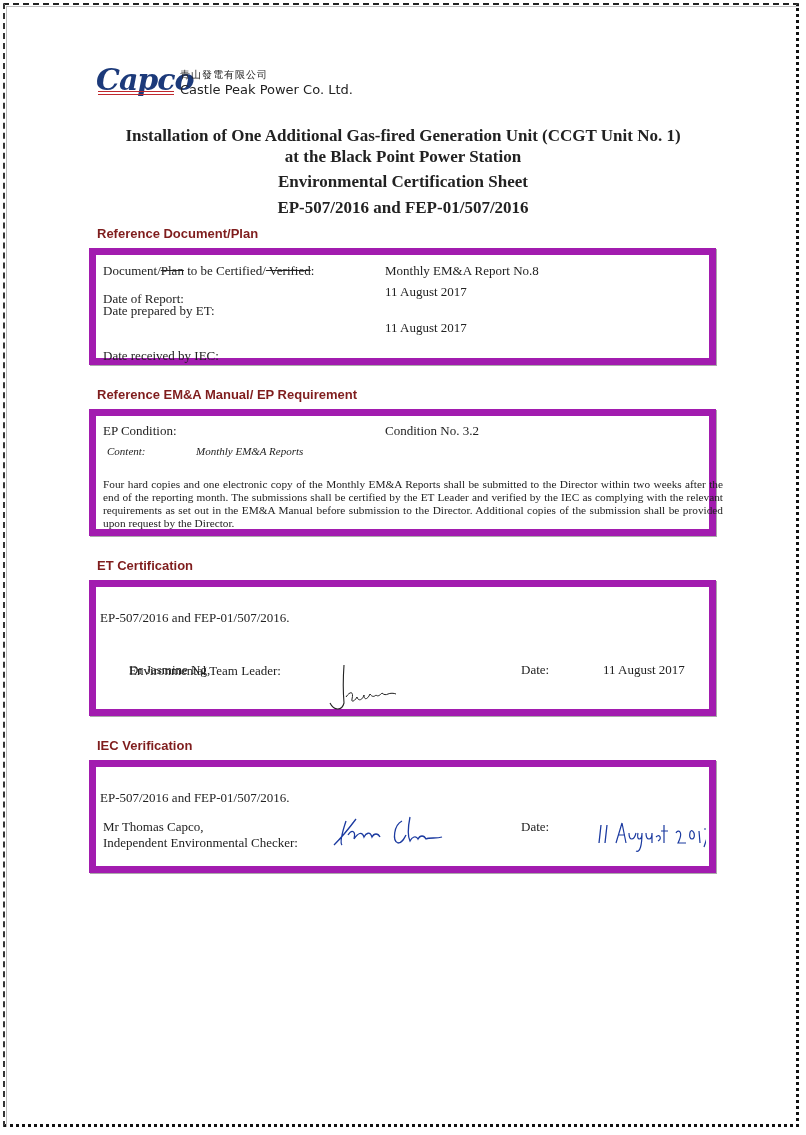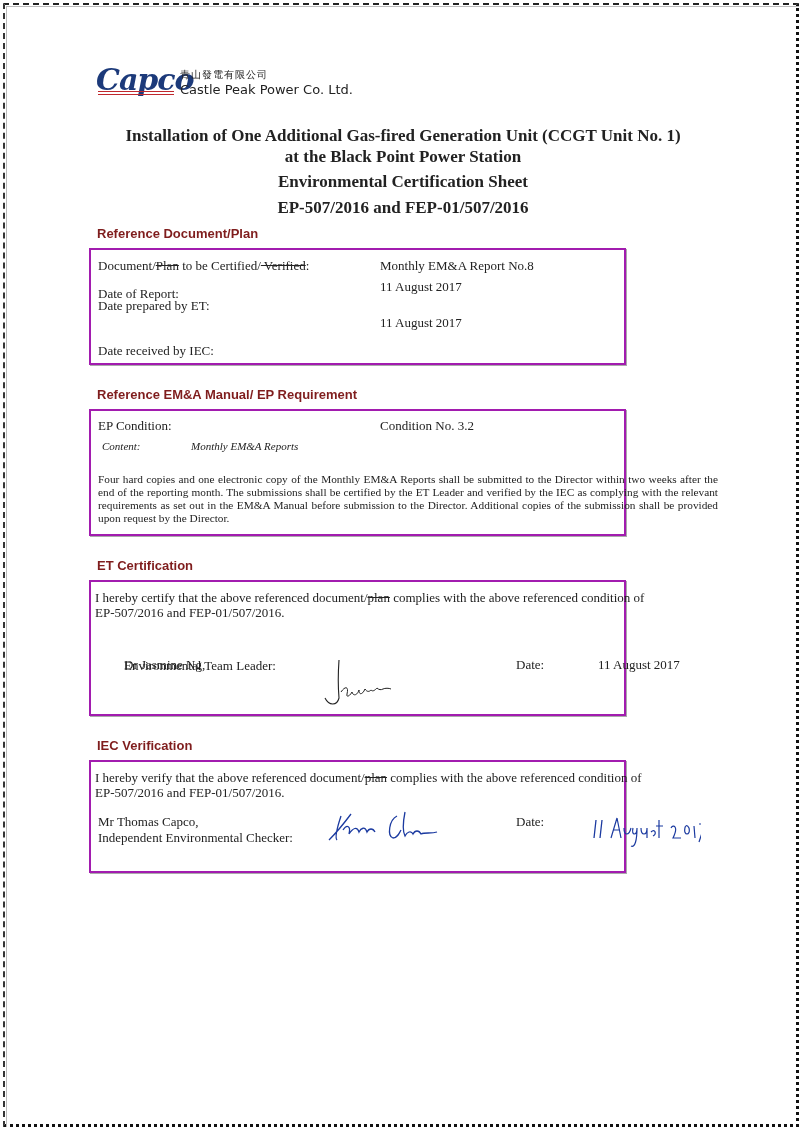--- a/index.html
+++ b/index.html
@@ -18,21 +18,21 @@
     .logo-cn { position: absolute; left: 84px; top: 2px; font-size: 10px; white-space: nowrap;
       font-family: "DejaVu Sans", sans-serif; color: #222; letter-spacing: 1px; }
     .logo-en { position: absolute; left: 84px; top: 16px; font-size: 13px; white-space: nowrap;
       font-family: "DejaVu Sans", sans-serif; color: #222; }
 
     .title { position: absolute; left: 60px; width: 686px; text-align: center; font-weight: bold;
       font-family: "Liberation Serif", serif; font-size: 17px; color: #222; white-space: nowrap; }
 
     .sec-head { position: absolute; left: 97px; font-family: Liberation Sans, sans-serif;
       font-weight: bold; font-size: 13px; color: #7f1d1d; }
-    .box { position: absolute; left: 89px; width: 537px; border: 2px solid #a21caf;
+    .box { position: absolute; left: 89px; width: 627px; border: 7px solid #a21caf;
       box-shadow: 1px 1px 0 #aaa; box-sizing: border-box; }
     .t { position: absolute; font-family: "Liberation Serif", serif; font-size: 13px; white-space: nowrap; color: #222; }
     .it { font-style: italic; font-size: 11px; }
     .para { position: absolute; left: 7px; width: 620px; font-family: "Liberation Serif", serif;
       font-size: 11.3px; line-height: 13px; text-align: justify; color: #222; }
     .strike { text-decoration: line-through; }
     .sig { position: absolute; }
   </style>
 </head>
 <body>
@@ -69,35 +69,33 @@
 <div class="box" style="top:409px; height:127px;">
   <span class="t" style="left:7px; top:7px;">EP Condition:</span>
   <span class="t" style="left:289px; top:7px;">Condition No. 3.2</span>
   <span class="t it" style="left:11px; top:29px;">Content:</span>
   <span class="t it" style="left:100px; top:29px;">Monthly EM&amp;A Reports</span>
   <div class="para" style="top:62px;">Four hard copies and one electronic copy of the Monthly EM&amp;A Reports shall be submitted to the Director within two weeks after the end of the reporting month. The submissions shall be certified by the ET Leader and verified by the IEC as complying with the relevant requirements as set out in the EM&amp;A Manual before submission to the Director. Additional copies of the submission shall be provided upon request by the Director.</div>
 </div>
 
 <div class="sec-head" style="top:558px">ET Certification</div>
 <div class="box" style="top:580px; height:136px;">
-  <span class="t" style="left:4px; top:8px;"><span>I hereby certify that the above referenced document/</span><span class="strike">plan</span><span> complies with the above referenced condition of</span></span>
   <span class="t" style="left:4px; top:23px;">EP-507/2016 and FEP-01/507/2016.</span>
   <span class="t" style="left:33px; top:75px;">Dr Jasmine Ng,</span>
   <span class="t" style="left:33px; top:76px;">Environmental Team Leader:</span>
   <svg class="sig" style="left:228px; top:74px;" width="90" height="56" viewBox="0 0 90 56">
     <path d="M20 4 C19 18 19 30 20 42 C18 50 10 50 6 42" fill="none" stroke="#222" stroke-width="1.1"></path>
     <path d="M22 36 C26 30 30 30 28 38 C27 42 31 40 33 36 C34 40 38 40 40 34 C40 40 44 38 46 33 C48 36 50 36 52 34 C54 36 56 34 58 32 C60 34 62 34 64 33 C66 32 70 32 72 33" fill="none" stroke="#222" stroke-width="1"></path>
   </svg>
   <span class="t" style="left:425px; top:75px;">Date:</span>
   <span class="t" style="left:507px; top:75px;">11 August 2017</span>
 </div>
 
 <div class="sec-head" style="top:738px">IEC Verification</div>
 <div class="box" style="top:760px; height:113px;">
-  <span class="t" style="left:4px; top:8px;"><span>I hereby verify that the above referenced document/</span><span class="strike">plan</span><span> complies with the above referenced condition of</span></span>
   <span class="t" style="left:4px; top:23px;">EP-507/2016 and FEP-01/507/2016.</span>
   <span class="t" style="left:7px; top:52px;">Mr Thomas Capco,</span>
   <span class="t" style="left:7px; top:68px;">Independent Environmental Checker:</span>
   <svg class="sig" style="left:236px; top:46px;" width="130" height="40" viewBox="0 0 130 40">
     <path d="M2 32 C10 24 18 14 24 6 M14 8 C10 20 8 30 10 32 M16 22 C20 16 24 18 22 26 C26 20 30 18 32 24 C34 20 38 18 40 24 C42 20 46 20 48 24" fill="none" stroke="#1b3aa0" stroke-width="1.3"></path>
     <path d="M70 8 C62 12 60 28 66 30 C70 30 72 26 74 22 M78 4 C76 14 76 24 78 28 C80 24 84 22 86 26 C88 22 92 22 94 26 C98 24 104 26 110 24" fill="none" stroke="#1b3aa0" stroke-width="1.3"></path>
   </svg>
   <span class="t" style="left:425px; top:52px;">Date:</span>
   <svg class="sig" style="left:500px; top:52px;" width="110" height="40" viewBox="0 0 110 40">
     <path d="M5 6 L3 24 M11 6 L9 24" fill="none" stroke="#1b3aa0" stroke-width="1.3"></path>

